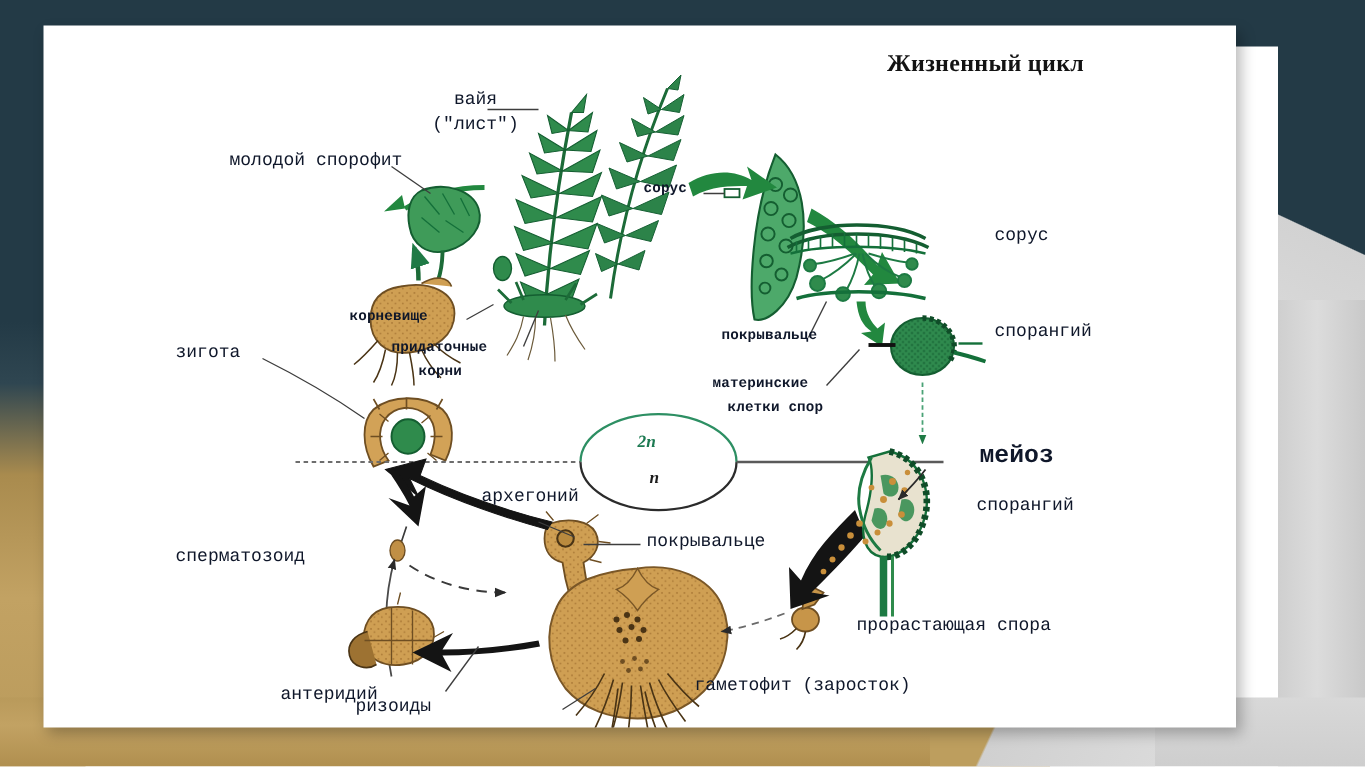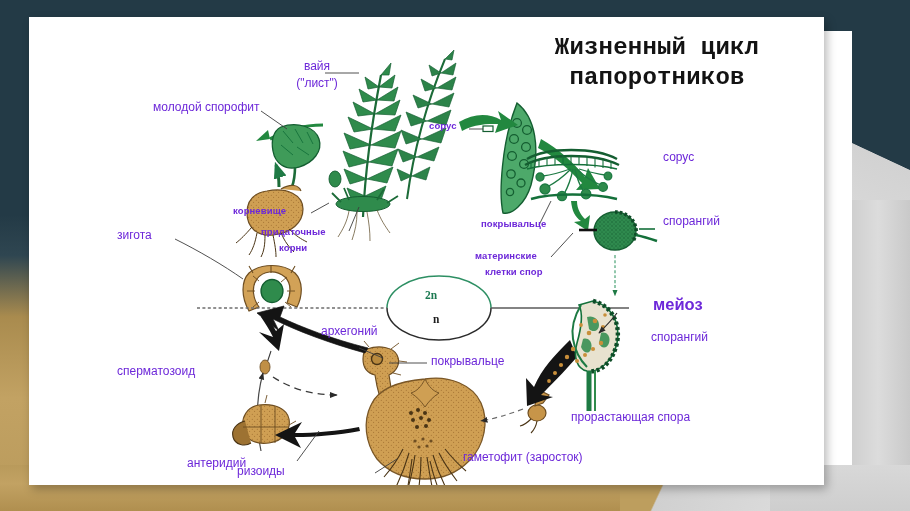--- a/index.html
+++ b/index.html
@@ -52,37 +52,37 @@
     position:absolute;left:29px;top:17px;width:795px;height:468px;
     background:#ffffff;
     box-shadow:3px 4px 9px rgba(0,0,0,0.28);
   }
   #diagram{
     position:absolute;left:0;top:0;width:795px;height:468px;
   }
   #diagram svg{display:block;width:795px;height:468px;}
   
   .lbl{
-    position:absolute;color:#6d28d9;
-    font-family:Liberation Sans, sans-serif;
+    position:absolute;color:#0f172a;
+    font-family:Liberation Mono, monospace;
     white-space:nowrap;line-height:1.12;
   }
   .lbl.small{font-size:9.5px;font-weight:bold;letter-spacing:0.1px;}
   .lbl.med{font-size:12px;}
   .lbl.big{font-size:16.5px;font-weight:bold;}
   .lbl.center{text-align:center;}
   #slide-title{
     position:absolute;left:478px;top:16px;width:300px;
-    text-align:center;font-size:24px;font-weight:bold;
-    font-family:Liberation Mono, monospace;color:#131313;
+    text-align:center;font-size:16px;font-weight:bold;
+    font-family:Liberation Serif, serif;color:#131313;
     line-height:1.26;letter-spacing:0.2px;
   }
   .ploid{
     position:absolute;font-family:"Liberation Serif", serif;
-    font-size:11.5px;font-weight:bold;
+    font-size:11.5px;font-weight:bold;font-style:italic;
   }
   #ploidy-2n{color:#1d7a52;}
   #ploidy-n{color:#1c1c1c;}
 </style>
 </head>
 <body>
 
 <div id="slide">
 
   <div class="deco" id="deco-top-band"></div>
@@ -368,21 +368,20 @@
           <path d="M398,346 h-38"></path>
           <path d="M268,444 l22,-30"></path>
           <path d="M346,456 l22,-14"></path>
           <path d="M440,112 h14"></path>
         </g>
       </svg>
     </div>
 
     <div id="slide-title">
       <span>Жизненный цикл</span><br>
-      <span>папоротников</span>
     </div>
 
     <div class="lbl med center" style="left:248px;top:43px;width:80px;">вайя</div>
     <div class="lbl med center" style="left:242px;top:60px;width:92px;">("лист")</div>
     <div class="lbl med" style="left:80px;top:84px;margin-left:44px;">молодой спорофит</div>
     <div class="lbl small" style="left:204px;top:189px;">корневище</div>
     <div class="lbl small" style="left:232px;top:210px;">придаточные</div>
     <div class="lbl small" style="left:250px;top:226px;">корни</div>
     <div class="lbl small" style="left:400px;top:104px;">сорус</div>
     <div class="lbl med" style="left:634px;top:134px;">сорус</div>

